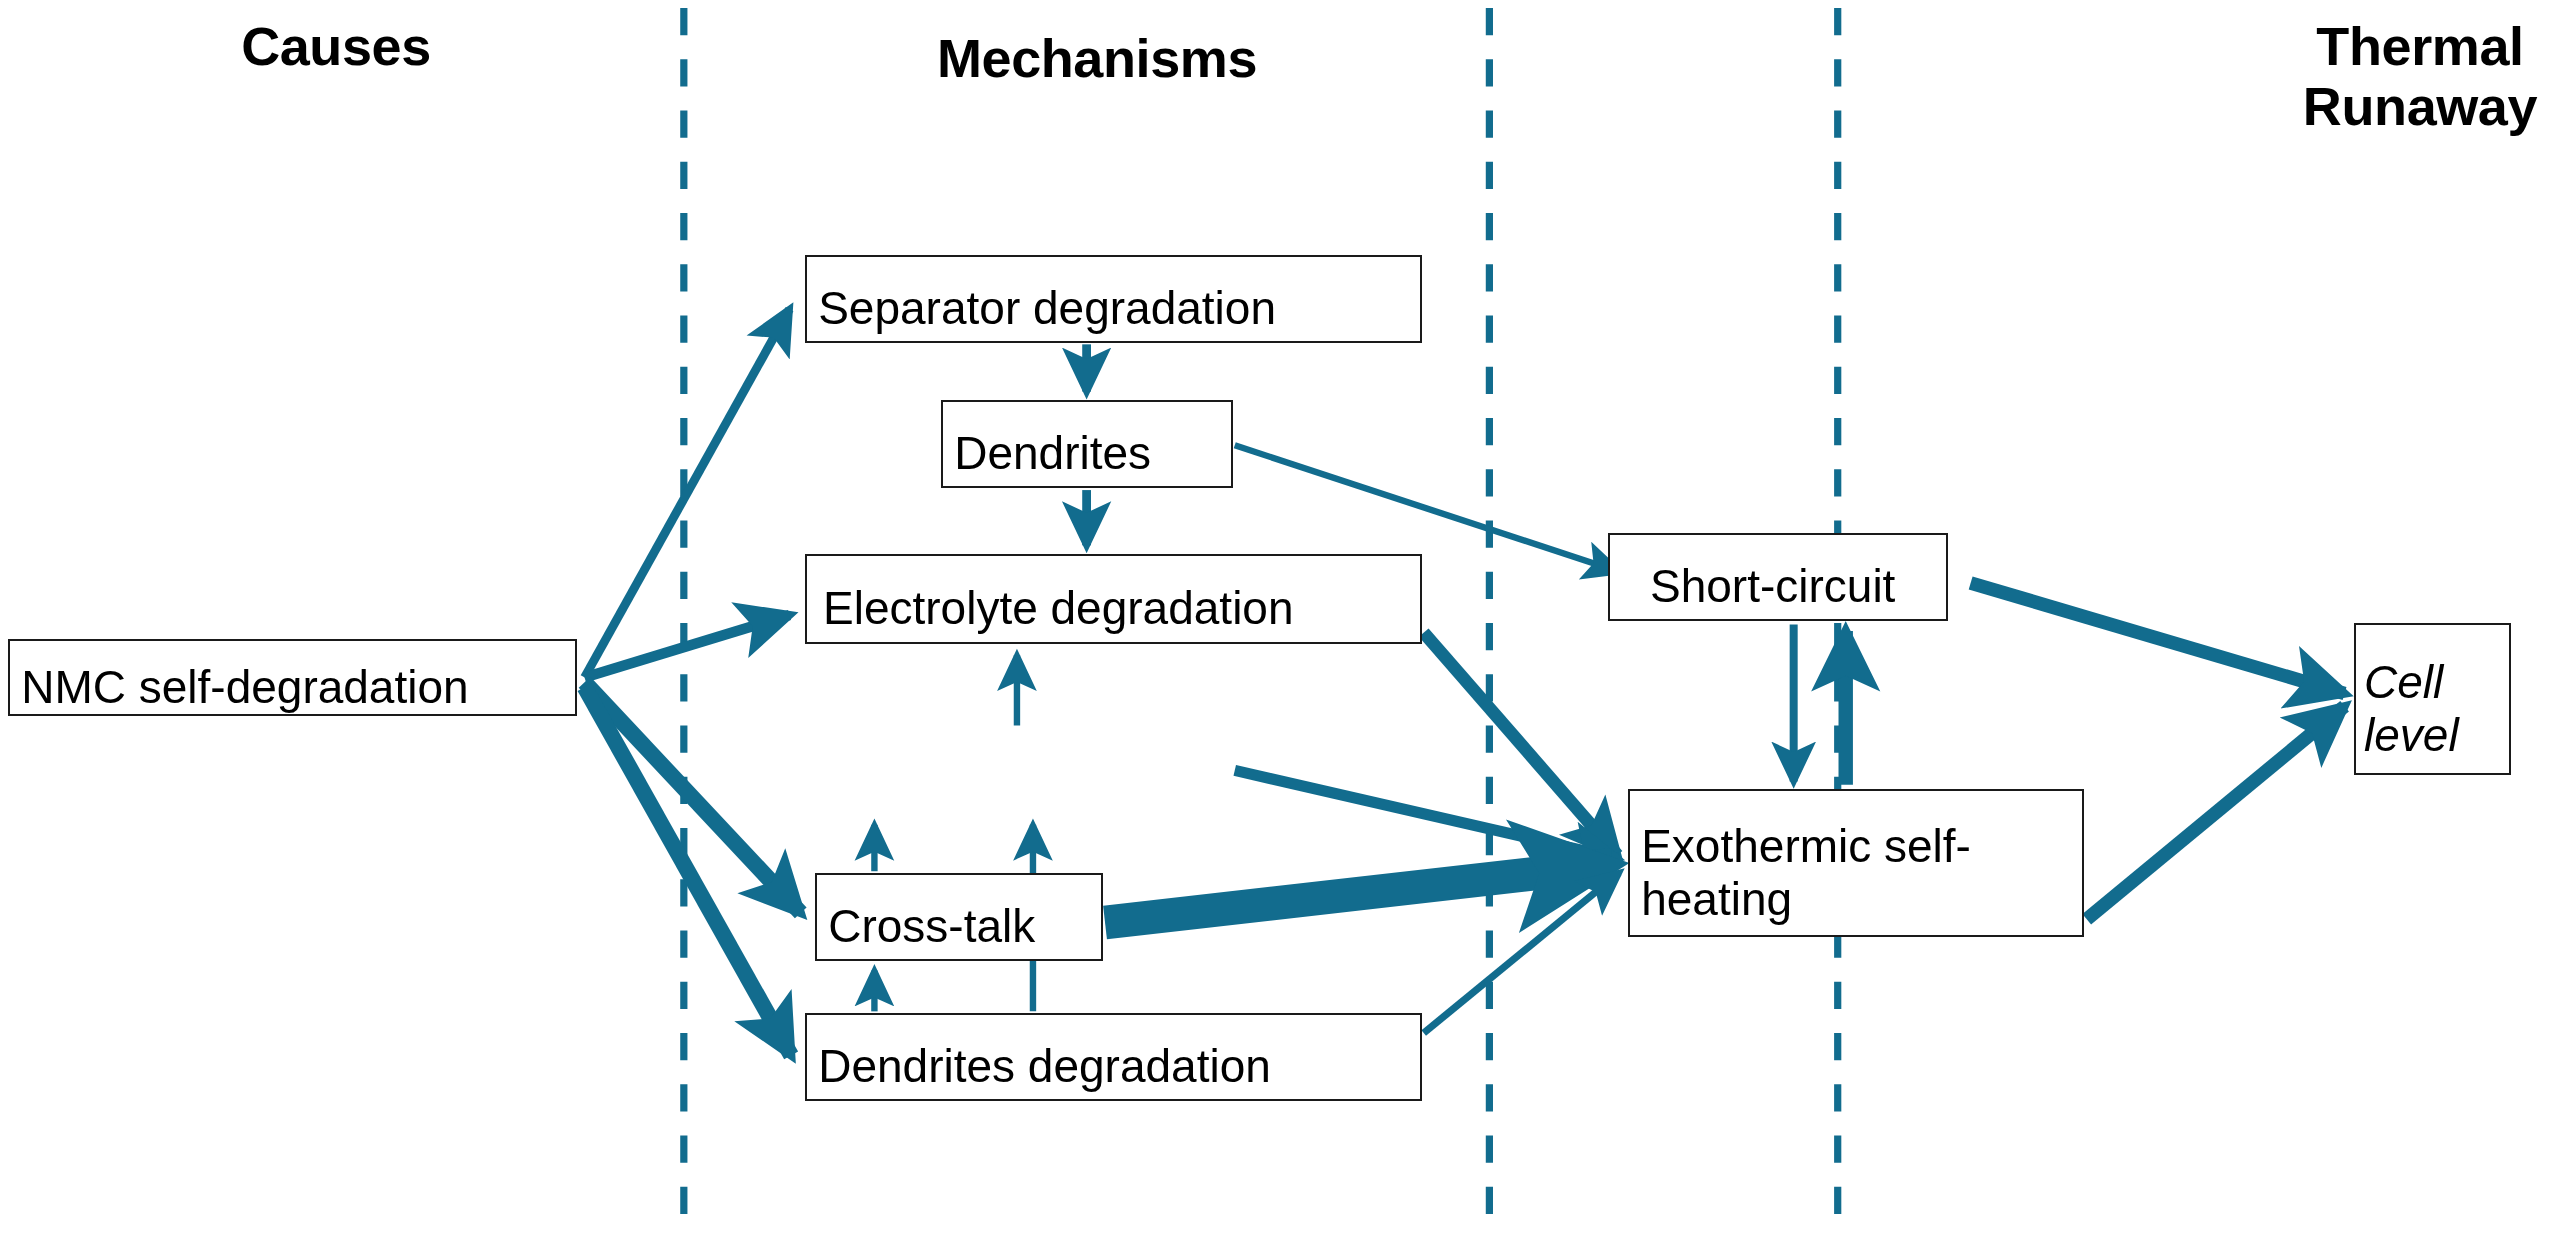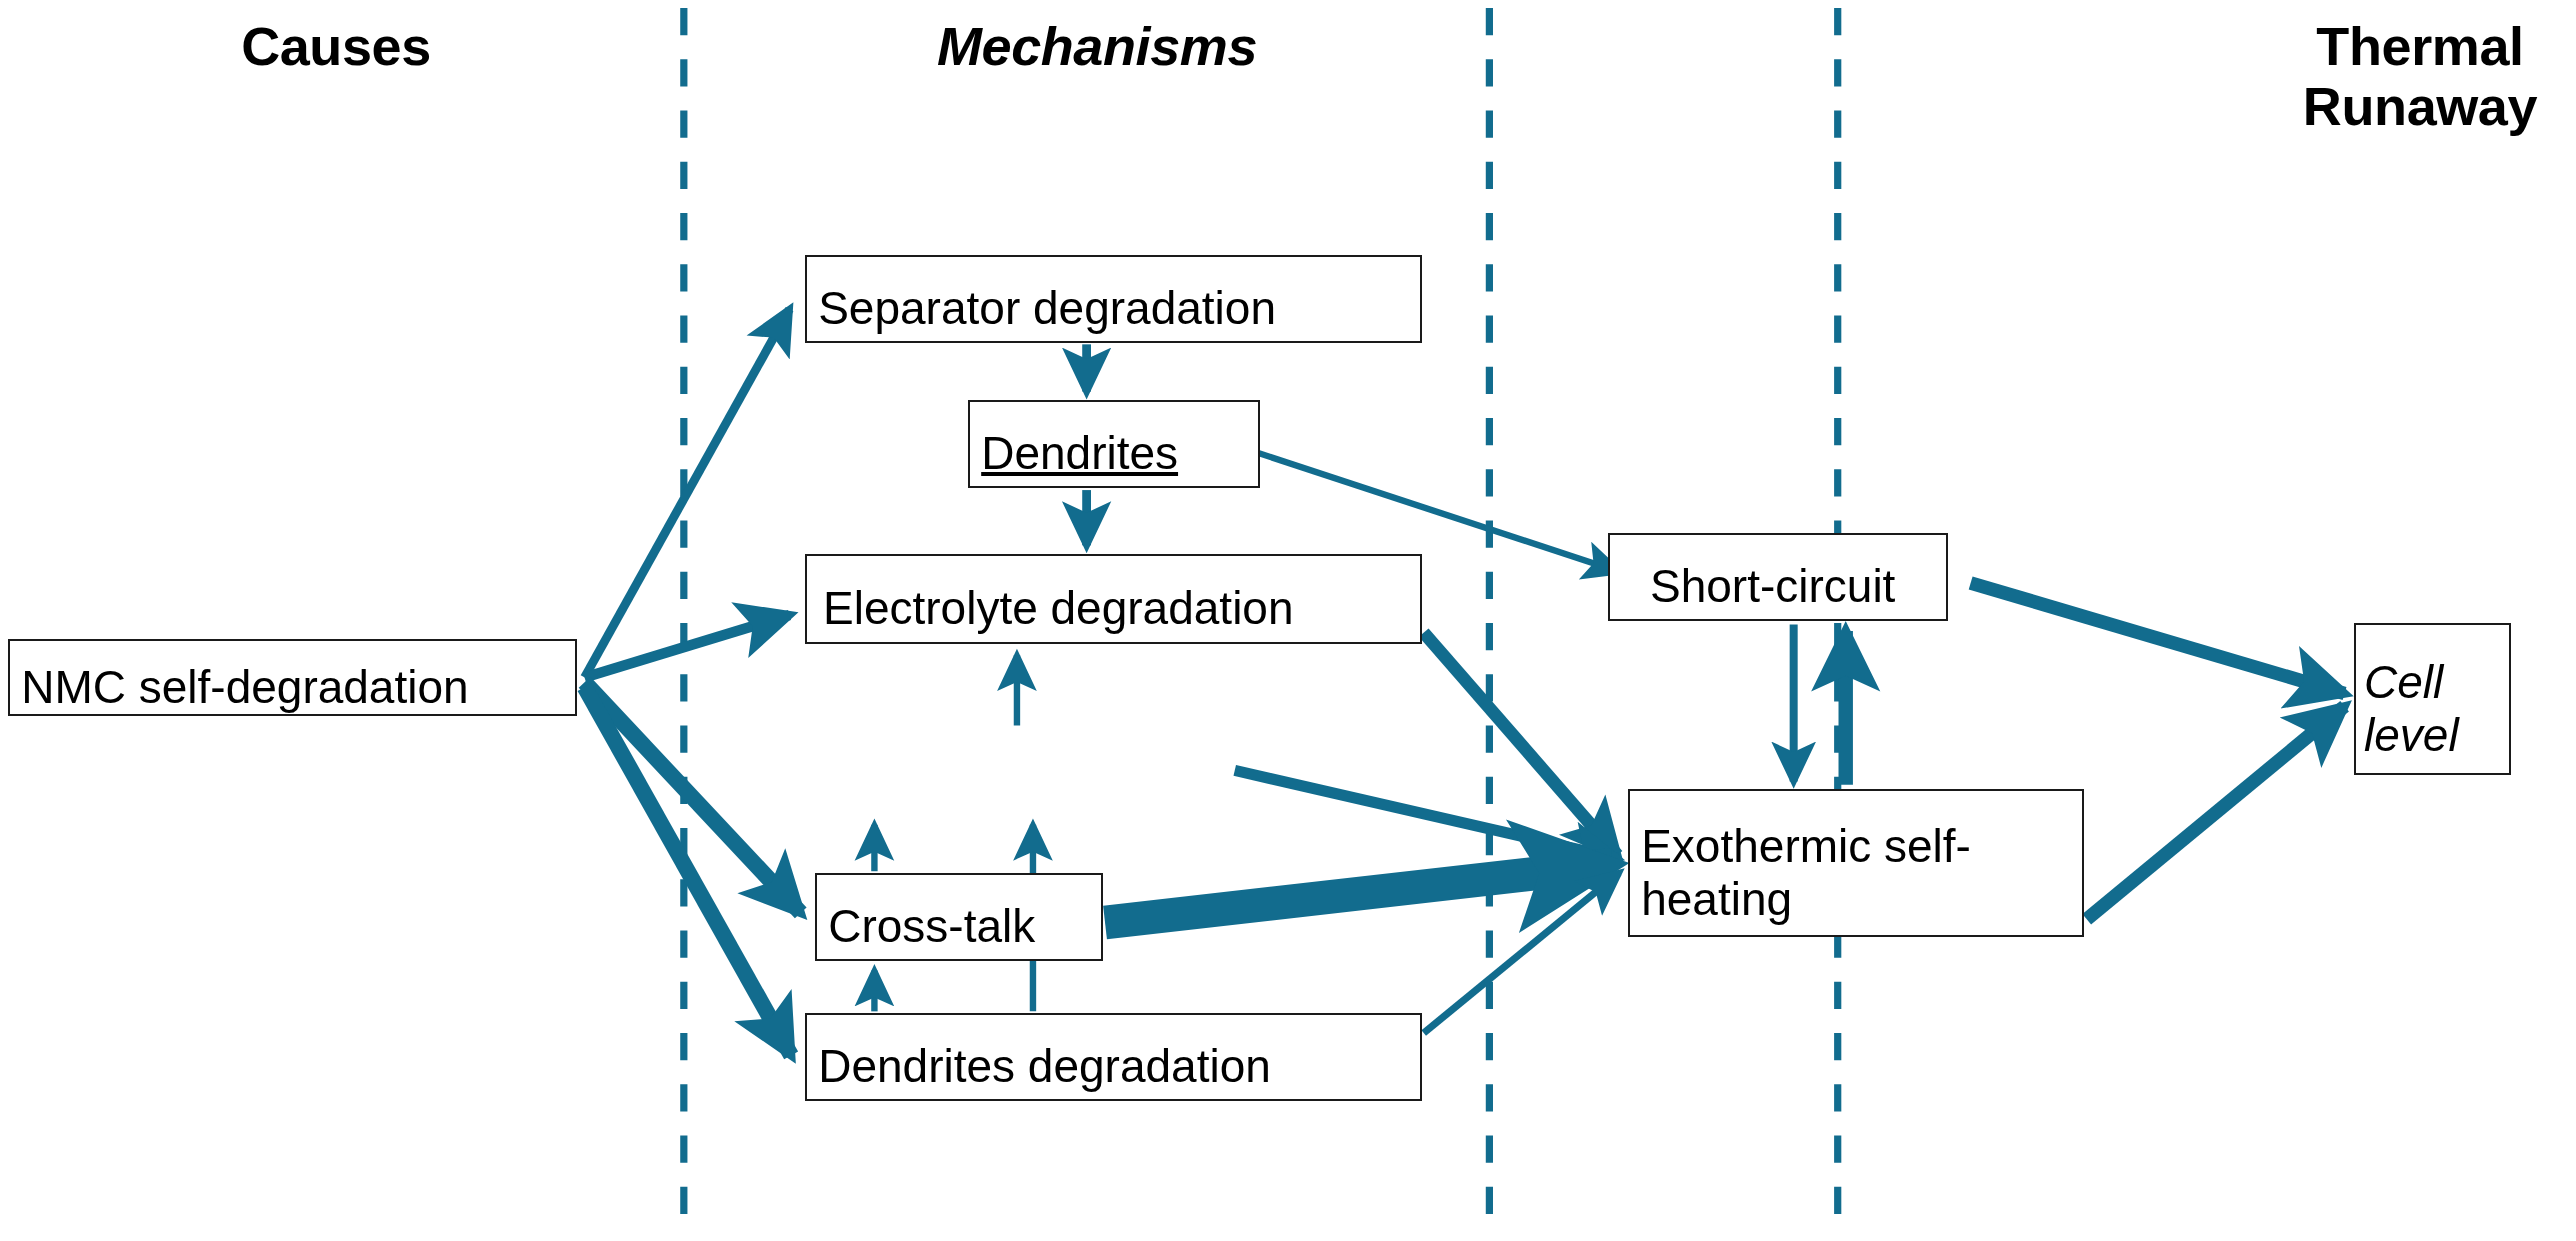--- a/index.html
+++ b/index.html
@@ -113,35 +113,35 @@
       <path d="M 2305 980 L 2305 788" stroke-width="18" marker-end="url(#ah-medium)"></path>
 
       <path d="M 2461 728 L 2928 866" stroke-width="17" marker-end="url(#ah-medium)"></path>
 
       <path d="M 2606 1148 L 2928 882" stroke-width="17" marker-end="url(#ah-medium)"></path>
     </g>
   </svg>
 
   <div class="col-header" style="left:152px; top:16px; width:368px;">Causes</div>
 
-  <div class="col-header" style="left:881px; top:16px; width:432px;font-style:italic;">Mechanisms</div>
+  <div class="col-header" style="left:881px; top:28px; width:432px;">Mechanisms</div>
 
 
   <div class="col-header" style="left:2270px; top:16px; width:300px;">Thermal
 Runaway</div>
 
   <div class="node-box" style="left:8px; top:639px; width:569px; height:77px;">
     <span class="node-text">NMC self-degradation</span>
   </div>
 
   <div class="node-box" style="left:805px; top:255px; width:617px; height:88px;">
     <span class="node-text">Separator degradation</span>
   </div>
 
-  <div class="node-box" style="left:968px; top:400px; width:292px; height:88px;text-decoration:underline;">
+  <div class="node-box" style="left:941px; top:400px; width:292px; height:88px;">
     <span class="node-text">Dendrites</span>
   </div>
 
   <div class="node-box" style="left:805px; top:554px; width:617px; height:90px;padding-left:16px;">
     <span class="node-text">Electrolyte degradation</span>
   </div>
 
 
   <div class="node-box" style="left:815px; top:873px; width:288px; height:88px;">
     <span class="node-text">Cross-talk</span>

